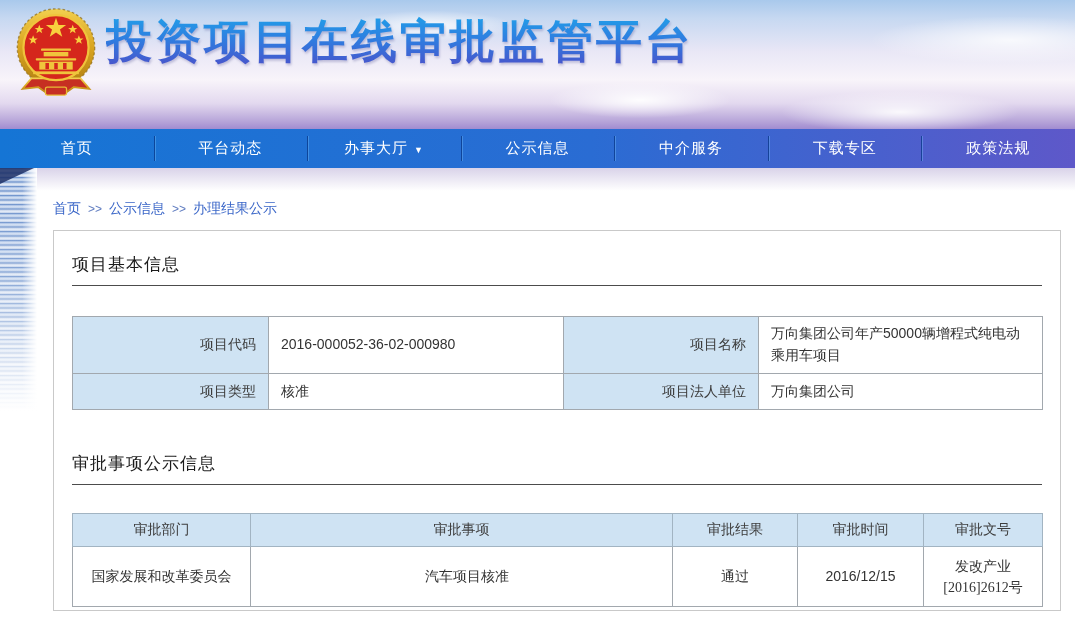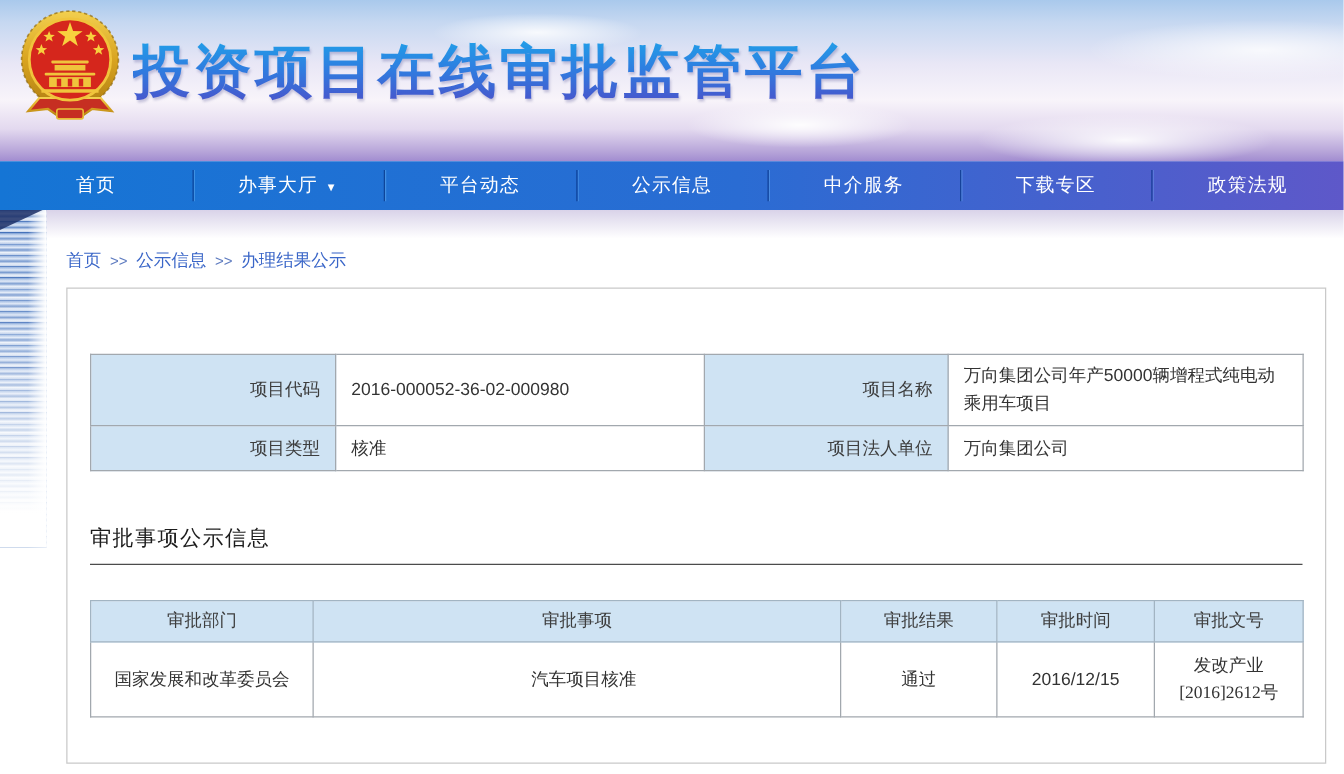--- a/index.html
+++ b/index.html
@@ -14,21 +14,21 @@
     position:absolute;left:0;top:0;width:1075px;height:129px;
     background:
       radial-gradient(130px 26px at 640px 100px, rgba(255,255,255,.95), rgba(255,255,255,0) 70%),
       radial-gradient(170px 30px at 900px 112px, rgba(255,255,255,.9), rgba(255,255,255,0) 70%),
       radial-gradient(120px 22px at 430px 26px, rgba(255,255,255,.85), rgba(255,255,255,0) 70%),
       radial-gradient(200px 34px at 1010px 40px, rgba(255,255,255,.8), rgba(255,255,255,0) 70%),
       linear-gradient(180deg,#a9c9ec 0%,#c6d8f1 14%,#e9e7f6 40%,#f8f4fa 62%,#e3d9ef 80%,#b7a5d9 94%,#a18cd0 100%);
   }
   .emblem{position:absolute;left:12px;top:6px;width:88px;height:92px;}
   .site-title{
-    position:absolute;left:106px;top:22px;
+    position:absolute;left:106px;top:6px;
     font-size:46px;font-weight:bold;letter-spacing:3px;line-height:70px;
     background:linear-gradient(180deg,#1ea5ea 8%,#2f7de0 48%,#4a52ca 88%);
     -webkit-background-clip:text;background-clip:text;color:transparent;
     filter:drop-shadow(1px 2px 1px rgba(70,70,140,.28));
     white-space:nowrap;
   }
 
   
   .main-nav{
     position:absolute;left:0;top:129px;width:1075px;height:39px;display:flex;
@@ -146,26 +146,26 @@
     </g>
   </svg>
   <div class="site-title">投资项目在线审批监管平台</div>
 </div>
 
 <div class="main-nav">
   <div class="nav-item">
       <span>首页</span>
     </div>
   <div class="nav-item">
+      <span>平台动态</span>
+    </div>
+  <div class="nav-item">
     <span>办事大厅</span>
     <span class="nav-caret">▼</span>
   </div>
-  <div class="nav-item">
-      <span>平台动态</span>
-    </div>
   <div class="nav-item">
       <span>公示信息</span>
     </div>
   <div class="nav-item">
       <span>中介服务</span>
     </div>
   <div class="nav-item">
       <span>下载专区</span>
     </div>
   <div class="nav-item">
@@ -181,20 +181,21 @@
   <a class="crumb-link">首页</a>
   <span class="crumb-sep">&gt;&gt;</span>
   <a class="crumb-link">公示信息</a>
   <span class="crumb-sep">&gt;&gt;</span>
   <a class="crumb-link">办理结果公示</a>
 </div>
 
 <div class="card">
   <div class="card-inner">
 
+    <h2 class="section-title">项目基本信息</h2>
 
     <table class="info-table">
       <colgroup>
           <col style="width:196px">
           <col style="width:295px">
           <col style="width:195px">
           <col style="width:284px">
         </colgroup>
       <tbody>
           <tr class="r1">

